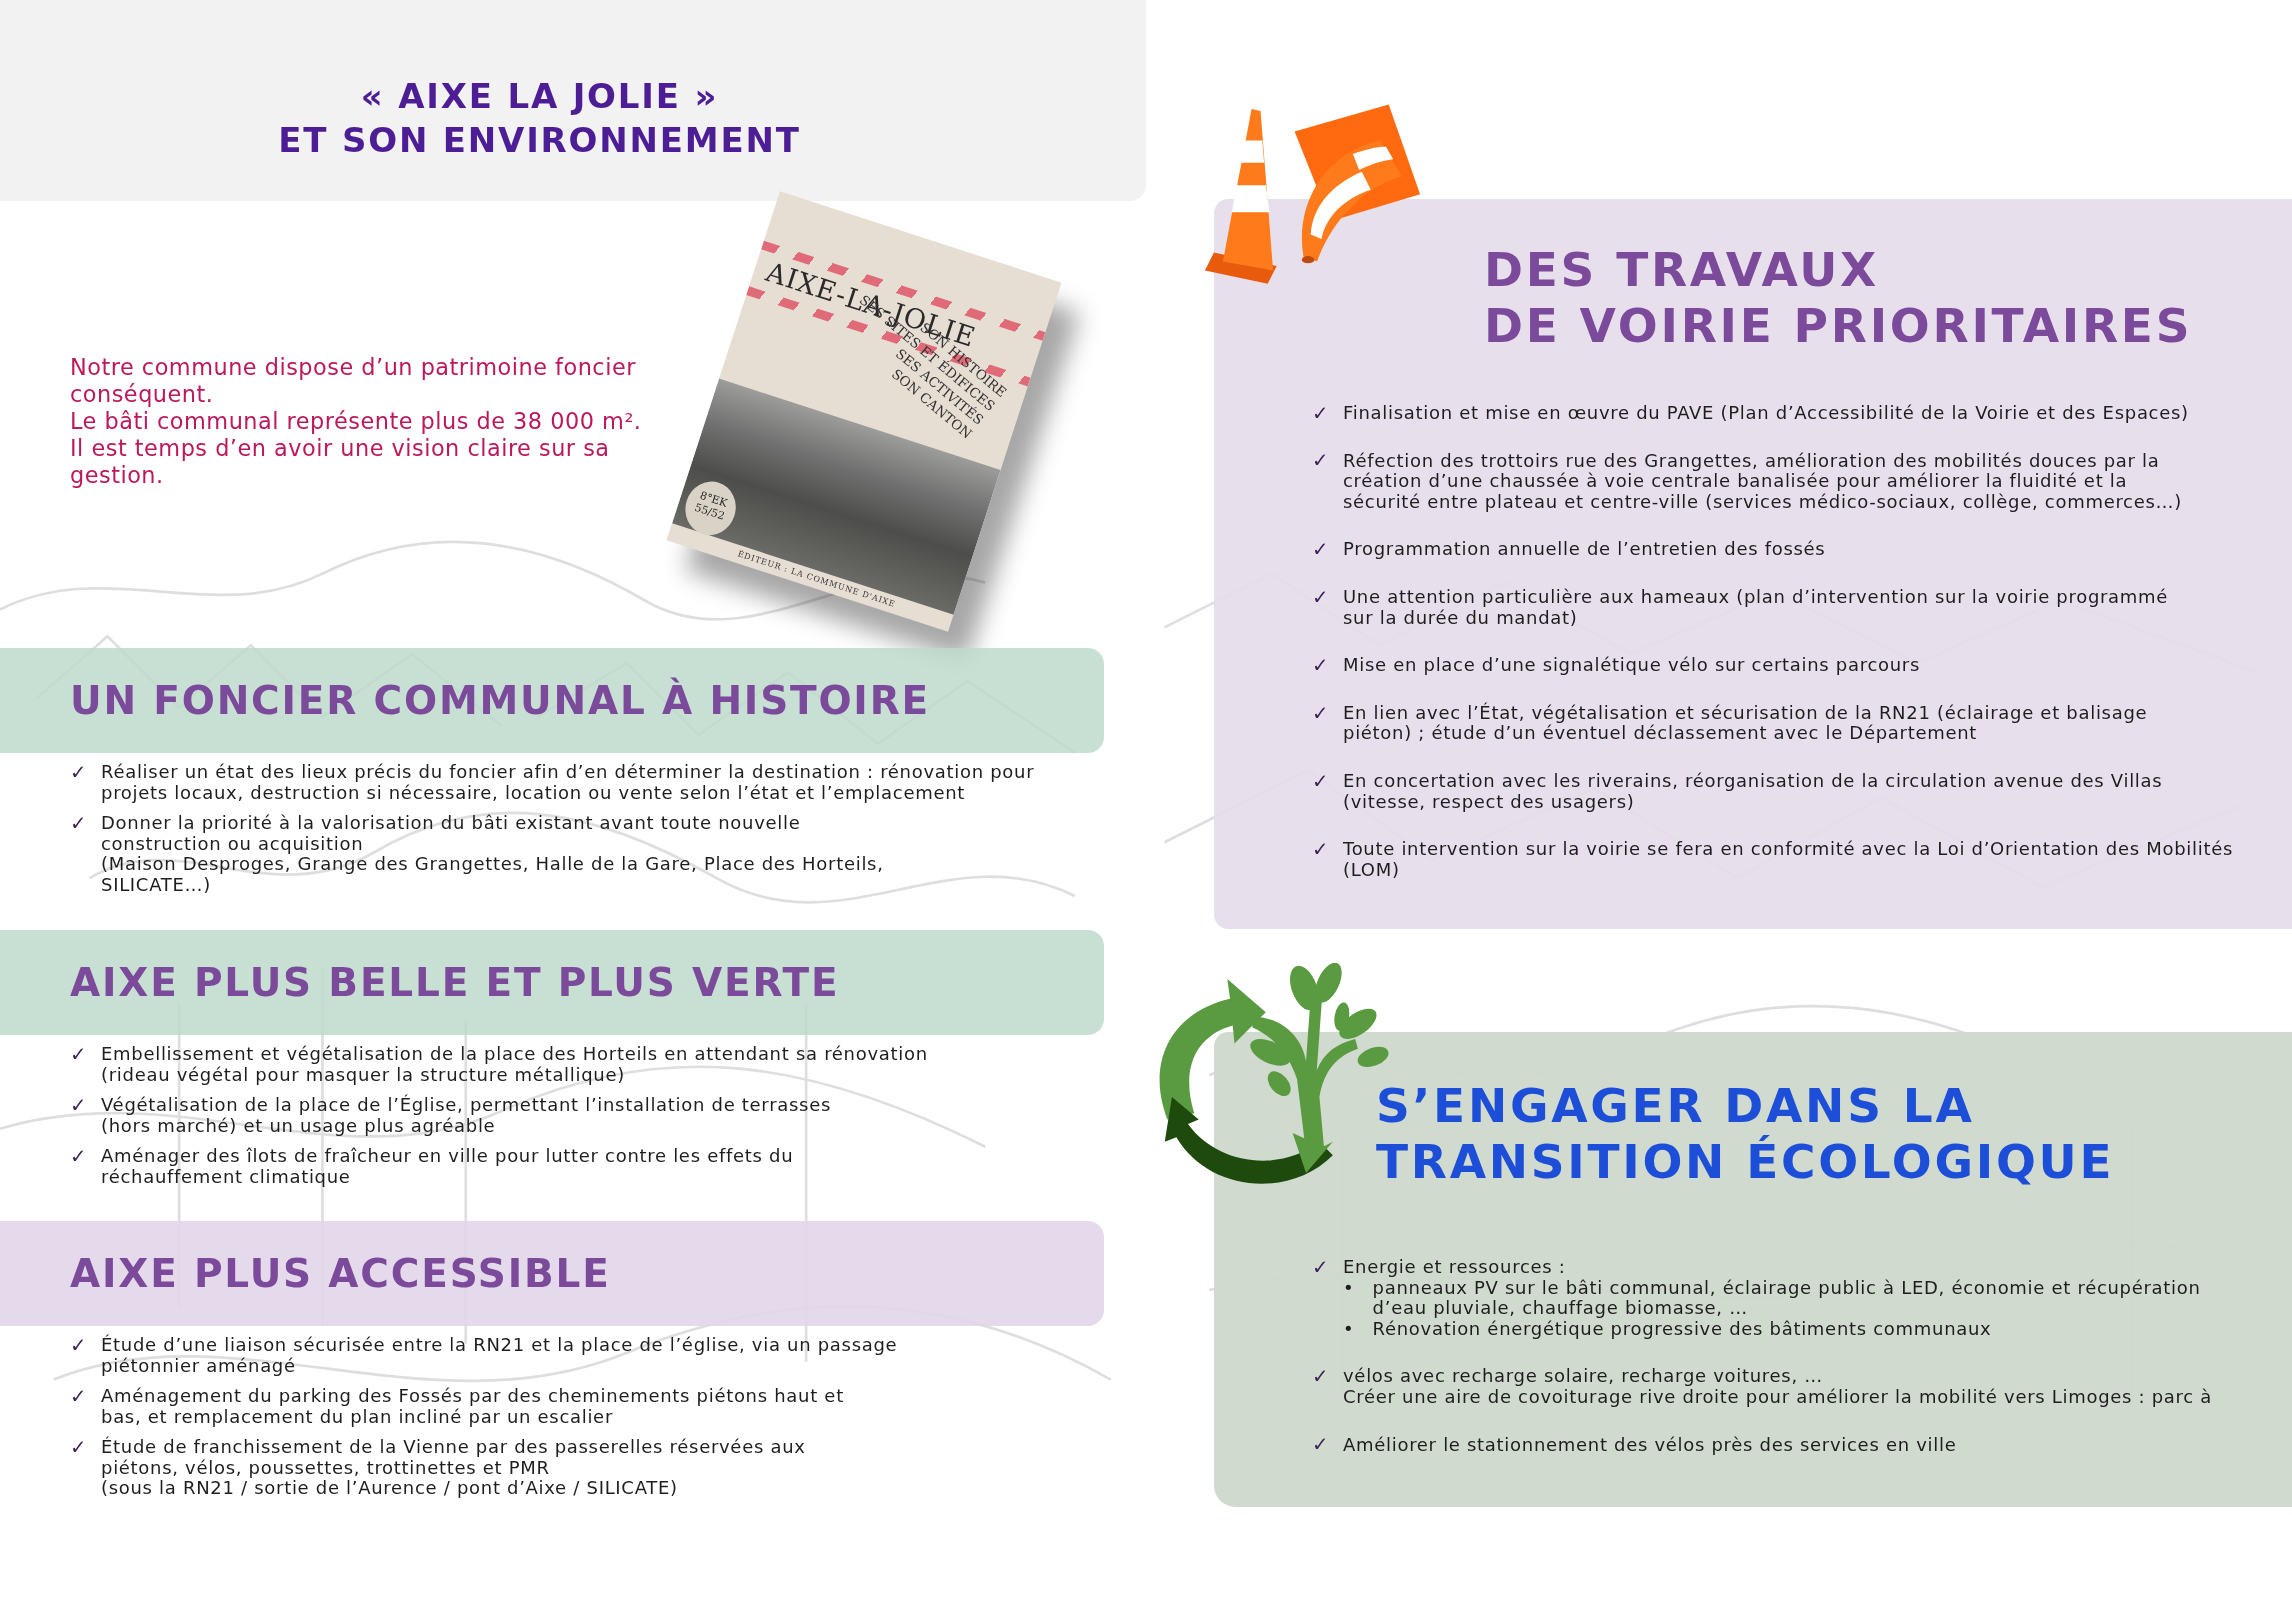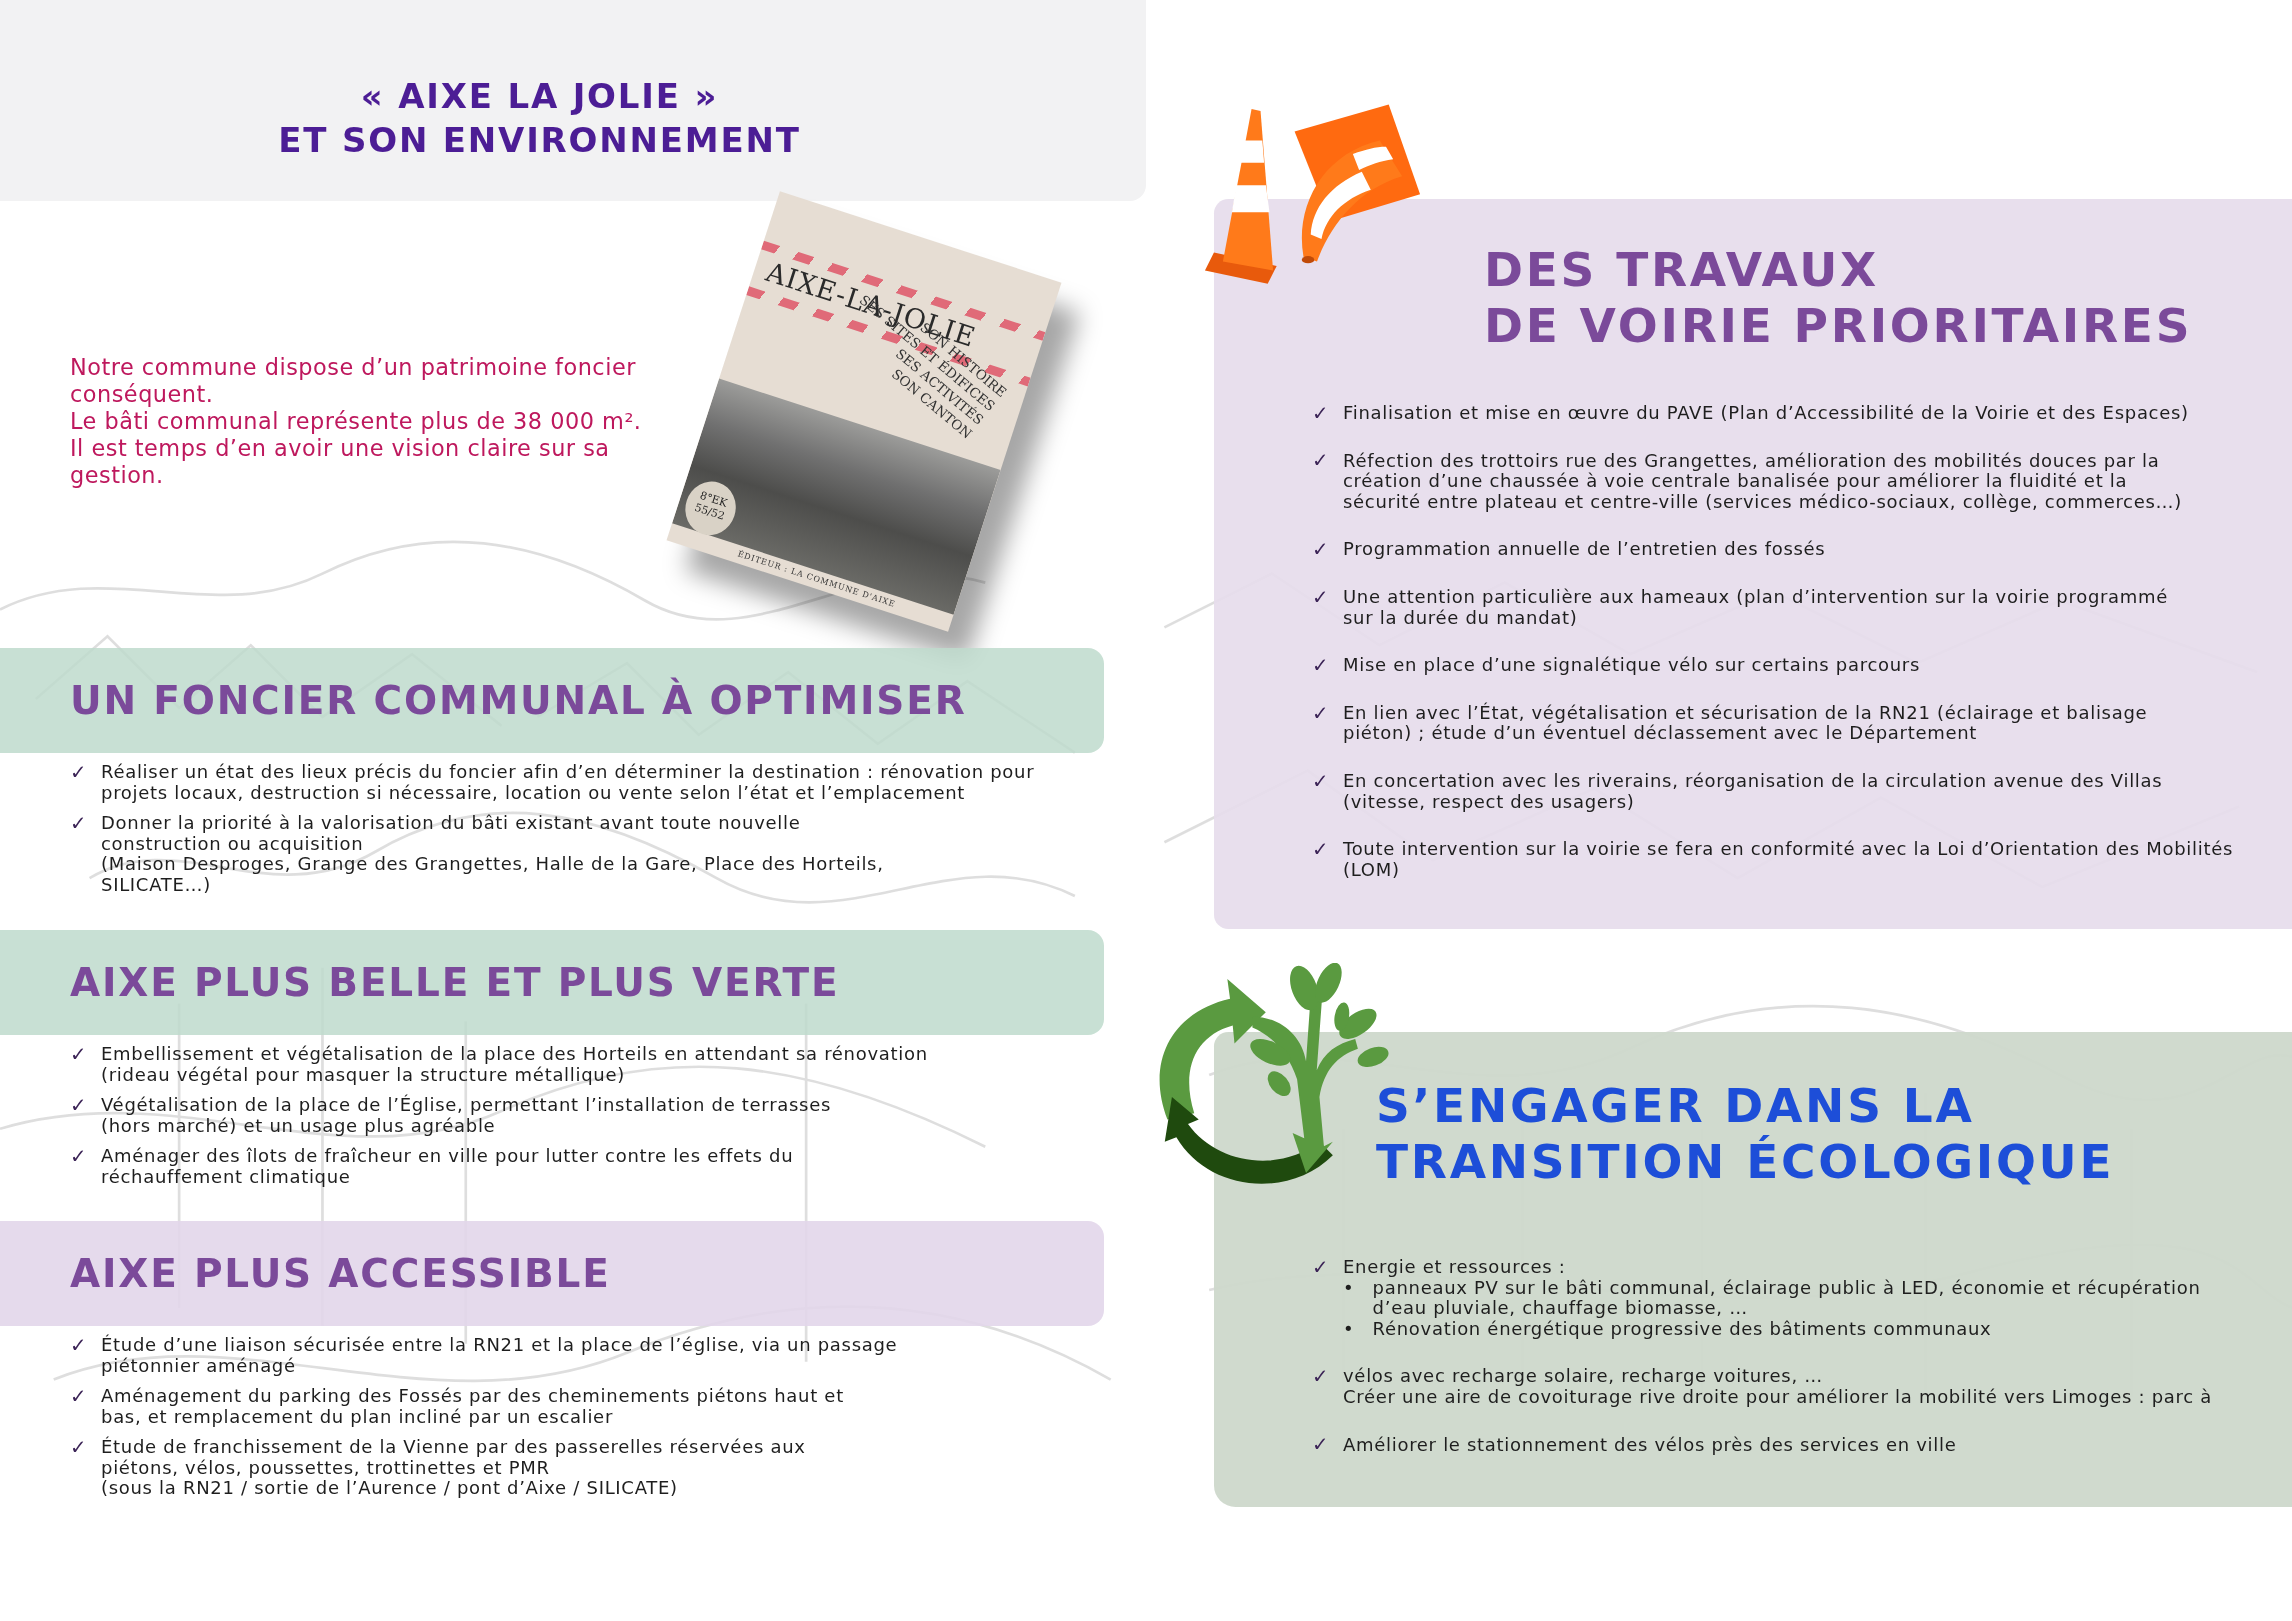--- a/index.html
+++ b/index.html
@@ -91,21 +91,21 @@
     <div>SES SITES ET ÉDIFICES</div>
     <div>SES ACTIVITÉS</div>
     <div>SON CANTON</div>
   </div>
   <div class="photo"></div>
   <div class="stamp">8°EK 55/52</div>
   <div class="publisher">ÉDITEUR : LA COMMUNE D'AIXE</div>
 </div>
 
 <div class="sec-box green" style="top:648px">
-  <div class="sec-title">UN FONCIER COMMUNAL À OPTIMISER</div>
+  <div class="sec-title">UN FONCIER COMMUNAL À HISTOIRE</div>
 </div>
 <ul class="list left" style="top:762px">
   <li>
     <span class="check">✓</span>
     <div>Réaliser un état des lieux précis du foncier afin d’en déterminer la destination : rénovation pour</div>
     <div>projets locaux, destruction si nécessaire, location ou vente selon l’état et l’emplacement</div>
   </li>
   <li>
     <span class="check">✓</span>
     <div>Donner la priorité à la valorisation du bâti existant avant toute nouvelle</div>

